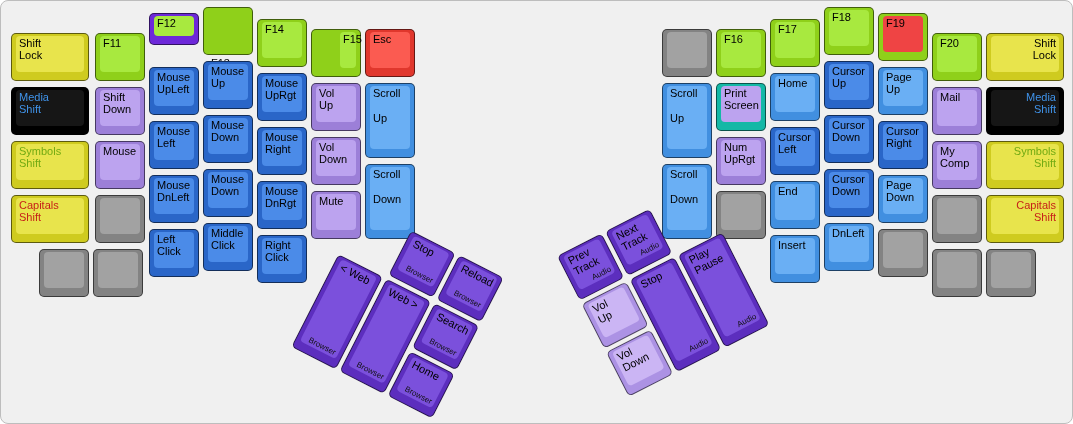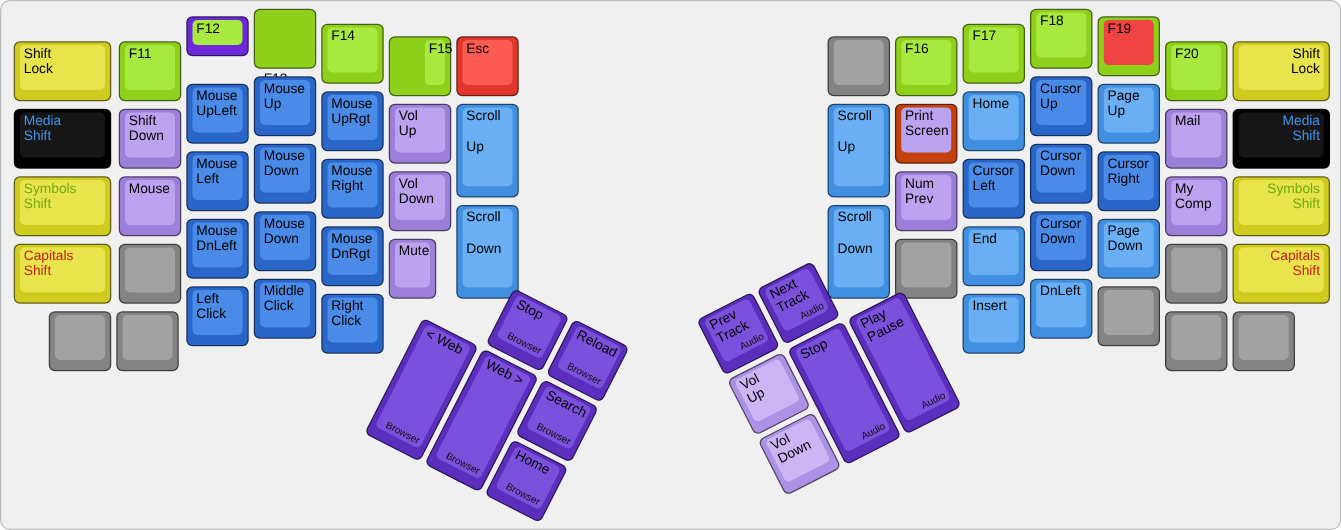--- a/index.html
+++ b/index.html
@@ -186,21 +186,21 @@
           <span class="klabel">Vol
 Up</span>
         </div>
       </div>
       <div class="key" style="left: 310px; top: 136px; width: 50px; height: 48px; background: rgb(156, 127, 216);">
         <div class="keytop" style="background: rgb(188, 163, 239);">
           <span class="klabel">Vol
 Down</span>
         </div>
       </div>
-      <div class="key" style="left: 310px; top: 190px; width: 38px; height: 48px; background: rgb(156, 127, 216);">
+      <div class="key" style="left: 310px; top: 190px; width: 50px; height: 48px; background: rgb(156, 127, 216);">
         <div class="keytop" style="background: rgb(188, 163, 239);">
           <span class="klabel">Mute</span>
         </div>
       </div>
       <div class="key" style="left: 364px; top: 28px; width: 50px; height: 48px; background: rgb(224, 55, 45);">
         <div class="keytop" style="background: rgb(251, 91, 81);">
           <span class="klabel">Esc</span>
         </div>
       </div>
       <div class="key" style="left: 364px; top: 82px; width: 50px; height: 75px; background: rgb(65, 143, 224);">
@@ -234,30 +234,30 @@
           <span class="klabel">Scroll
 
 Down</span>
         </div>
       </div>
       <div class="key" style="left: 715px; top: 28px; width: 50px; height: 48px; background: rgb(143, 208, 26); text-decoration: underline;">
         <div class="keytop" style="background: rgb(168, 233, 63);">
           <span class="klabel">F16</span>
         </div>
       </div>
-      <div class="key" style="left: 715px; top: 82px; width: 50px; height: 48px; background: #c2410c;">
+      <div class="key" style="left: 715px; top: 82px; width: 50px; height: 48px; background: #14b8a6;">
         <div class="keytop" style="background: rgb(188, 163, 239);">
           <span class="klabel">Print
 Screen</span>
         </div>
       </div>
       <div class="key" style="left: 715px; top: 136px; width: 50px; height: 48px; background: rgb(156, 127, 216);">
         <div class="keytop" style="background: rgb(188, 163, 239);">
           <span class="klabel">Num
-Prev</span>
+UpRgt</span>
         </div>
       </div>
       <div class="key" style="left: 715px; top: 190px; width: 50px; height: 48px; background: rgb(131, 131, 131);">
         <div class="keytop" style="background: rgb(162, 162, 162);">
           <span class="klabel"></span>
         </div>
       </div>
       <div class="key" style="left: 769px; top: 18px; width: 50px; height: 48px; background: rgb(143, 208, 26);">
         <div class="keytop" style="background: rgb(168, 233, 63);">
           <span class="klabel">F17</span>

